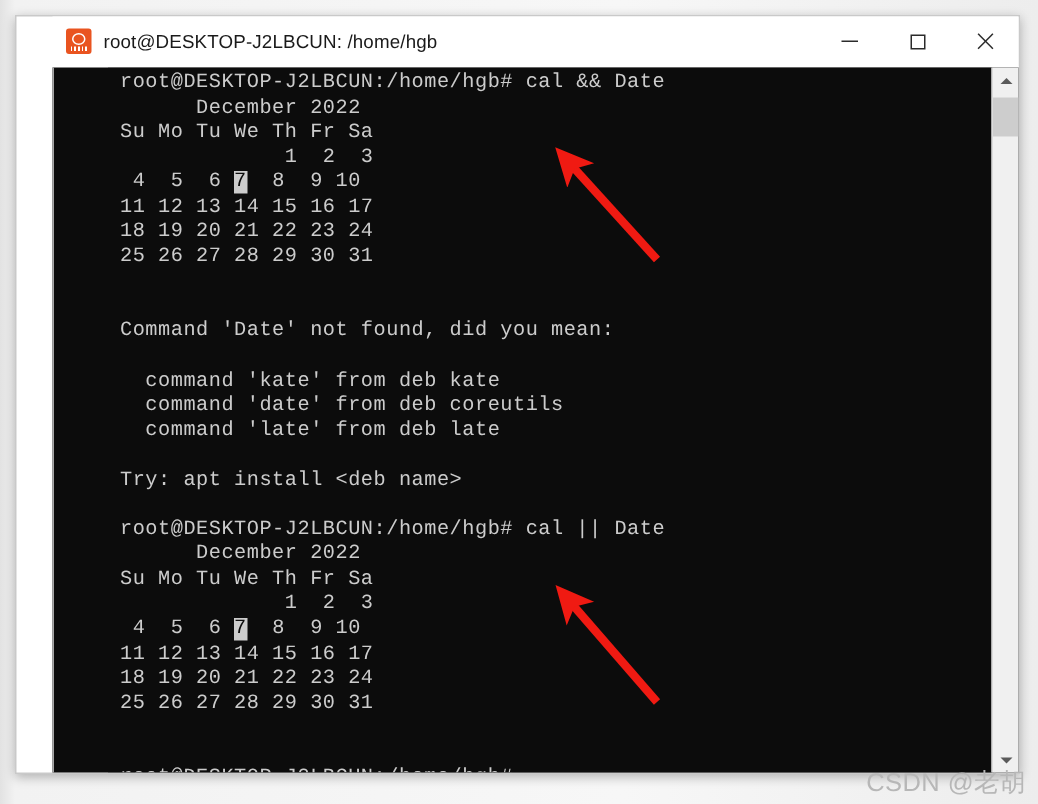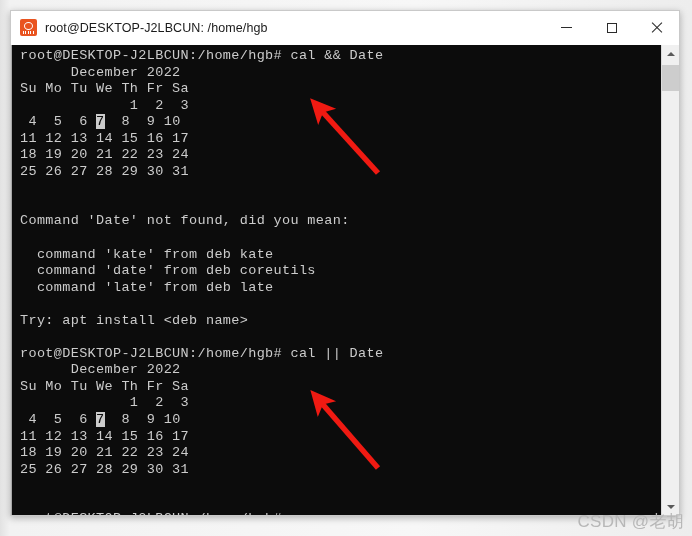--- a/index.html
+++ b/index.html
@@ -26,20 +26,21 @@
     left: 10px;
     top: 10px;
     width: 670px;
     height: 506px;
     background: #ffffff;
     border: 1px solid #c9c9c9;
     box-shadow: 0 2px 7px rgba(0,0,0,0.28);
     box-sizing: border-box;
     display: flex;
     flex-direction: column;
+    padding-left: 24px;
   }
 
   
   #titlebar {
     height: 33px;
     background: #ffffff;
     display: flex;
     align-items: center;
     flex: 0 0 auto;
     border-bottom: 1px solid #ffffff;
@@ -122,20 +123,21 @@
     border-left: 1px solid #a7a7a7;
     overflow: hidden;
   }
   #terminal {
     flex: 1 1 auto;
     position: relative;
     background: #0c0c0c;
     overflow: hidden;
     padding: 3px 0 0 8px;
     box-sizing: border-box;
+    margin-left: 36px;
   }
   #term-text {
     font-family: "Liberation Mono", "DejaVu Sans Mono", monospace;
     font-size: 13.5px;
     line-height: 16.55px;
     color: #cccccc;
     white-space: pre;
     letter-spacing: 0.35px;
   }
   .hl {

